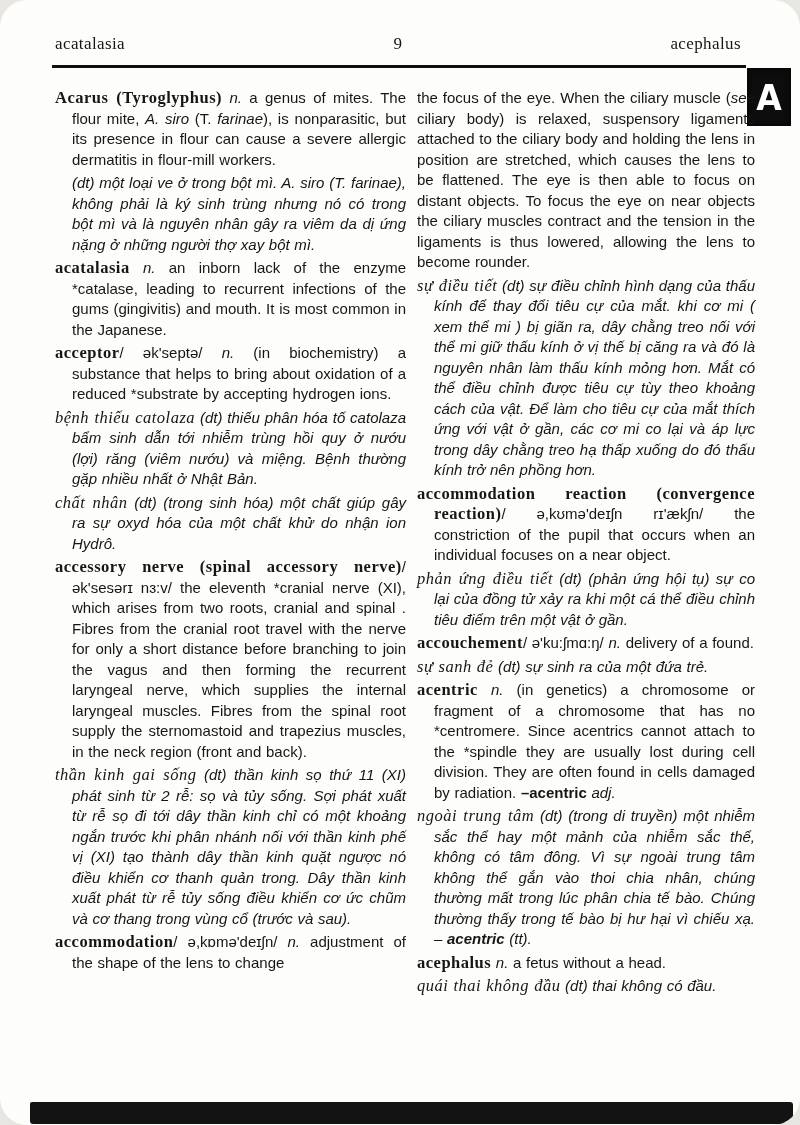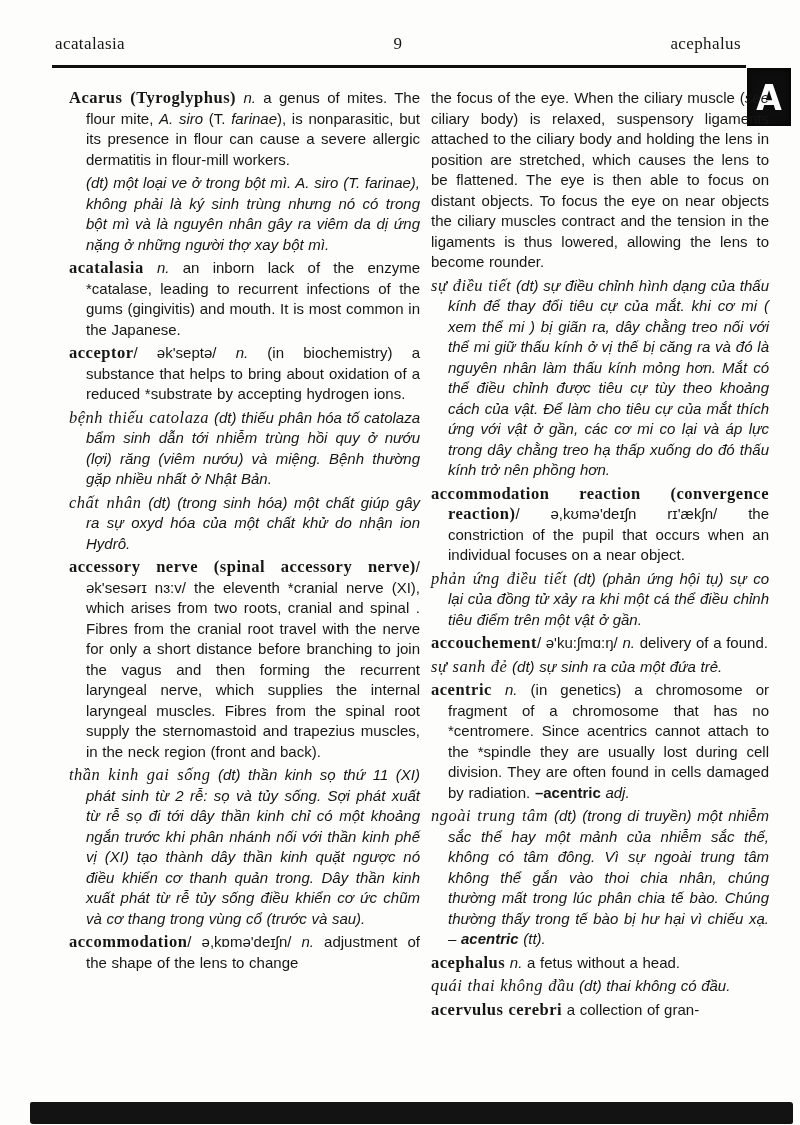--- a/index.html
+++ b/index.html
@@ -5,20 +5,21 @@
   html, body { margin: 0; padding: 0; background: #e8e6e1; }
   .page {
     position: relative;
     width: 800px;
     height: 1125px;
     margin: 0 auto;
     background: #fdfdfb;
     overflow: hidden;
     color: #161616;
     font-family: "Liberation Sans", sans-serif;
+    border-radius: 27px;
   }
   .header-row {
     position: absolute;
     top: 34px; left: 55px; width: 686px;
     display: grid;
     grid-template-columns: 1fr auto 1fr;
     font-family: "Liberation Serif", serif;
     font-size: 17px;
     letter-spacing: 0.4px;
   }
@@ -41,21 +42,21 @@
   .thumb-tab .tab-letter {
     color: #ffffff;
     font-family: "DejaVu Sans", sans-serif;
     font-weight: bold;
     font-size: 33px;
     line-height: 1;
     transform: scaleY(1.08);
   }
   .columns {
     position: absolute;
-    top: 88px; left: 69px; width: 700px;
+    top: 88px; left: 55px; width: 700px;
     display: flex;
     gap: 11px;
   }
   .col { flex: none; }
   .col-left  { width: 351px; }
   .col-right { width: 338px; }
   p.entry {
     margin: 0 0 3px 0;
     font-size: 15px;
     line-height: 20.5px;
@@ -122,19 +123,18 @@
         <p class="entry cont"><span>the focus of the eye. When the ciliary muscle (</span><span class="it">see</span><span> ciliary body) is relaxed, suspensory ligaments attached to the ciliary body and holding the lens in position are stretched, which causes the lens to be flattened. The eye is then able to focus on distant objects. To focus the eye on near objects the ciliary muscles contract and the tension in the ligaments is thus lowered, allowing the lens to become rounder.</span></p>
         <p class="entry hang"><span class="vhw">sự điều tiết</span><span class="it"> (dt) sự điều chỉnh hình dạng của thấu kính để thay đổi tiêu cự của mắt. khi cơ mi ( xem thể mi ) bị giãn ra, dây chằng treo nối với thể mi giữ thấu kính ở vị thế bị căng ra và đó là nguyên nhân làm thấu kính mỏng hơn. Mắt có thể điều chỉnh được tiêu cự tùy theo khoảng cách của vật. Để làm cho tiêu cự của mắt thích ứng với vật ở gần, các cơ mi co lại và áp lực trong dây chằng treo hạ thấp xuống do đó thấu kính trở nên phồng hơn.</span></p>
         <p class="entry hang"><span class="hw">accommodation reaction (convergence reaction)</span><span>/ ə,kʊmə'deɪʃn rɪ'ækʃn/  the constriction of the pupil that occurs when an individual focuses on a near object.</span></p>
         <p class="entry hang"><span class="vhw">phản ứng điều tiết</span><span class="it"> (dt) (phản ứng hội tụ) sự co lại của đồng tử xảy ra khi một cá thể điều chỉnh tiêu điểm trên một vật ở gần.</span></p>
         <p class="entry hang"><span class="hw">accouchement</span><span>/ ə'ku:ʃmɑ:ŋ/  </span><span class="it">n.</span><span> delivery of a found.</span></p>
         <p class="entry hang"><span class="vhw">sự sanh đẻ</span><span class="it"> (dt) sự sinh ra của một đứa trẻ.</span></p>
         <p class="entry hang"><span class="hw">acentric</span><span class="it"> n.</span><span> (in genetics) a chromosome or fragment of a chromosome that has no *centromere. Since acentrics cannot attach to the *spindle they are usually lost during cell division. They are often found in cells damaged by radiation. </span><span class="b">–acentric</span><span class="it"> adj.</span></p>
         <p class="entry hang"><span class="vhw">ngoài trung tâm</span><span class="it"> (dt) (trong di truyền) một nhiễm sắc thể hay một mảnh của nhiễm sắc thể, không có tâm đông. Vì sự ngoài trung tâm không thể gắn vào thoi chia nhân, chúng thường mất trong lúc phân chia tế bào. Chúng thường thấy trong tế bào bị hư hại vì chiếu xạ. – </span><span class="bi">acentric</span><span class="it"> (tt).</span></p>
         <p class="entry hang"><span class="hw">acephalus</span><span class="it"> n.</span><span> a fetus without a head.</span></p>
         <p class="entry hang"><span class="vhw">quái thai không đầu</span><span class="it"> (dt) thai  không có đầu.</span></p>
-        <p class="entry hang"><span class="hw">acervulus cerebri</span><span>  a collection of gran-</span></p>
       </div>
   </div>
 
   <div class="bottom-bar"></div>
 
 </div>
 
 </body></html>

